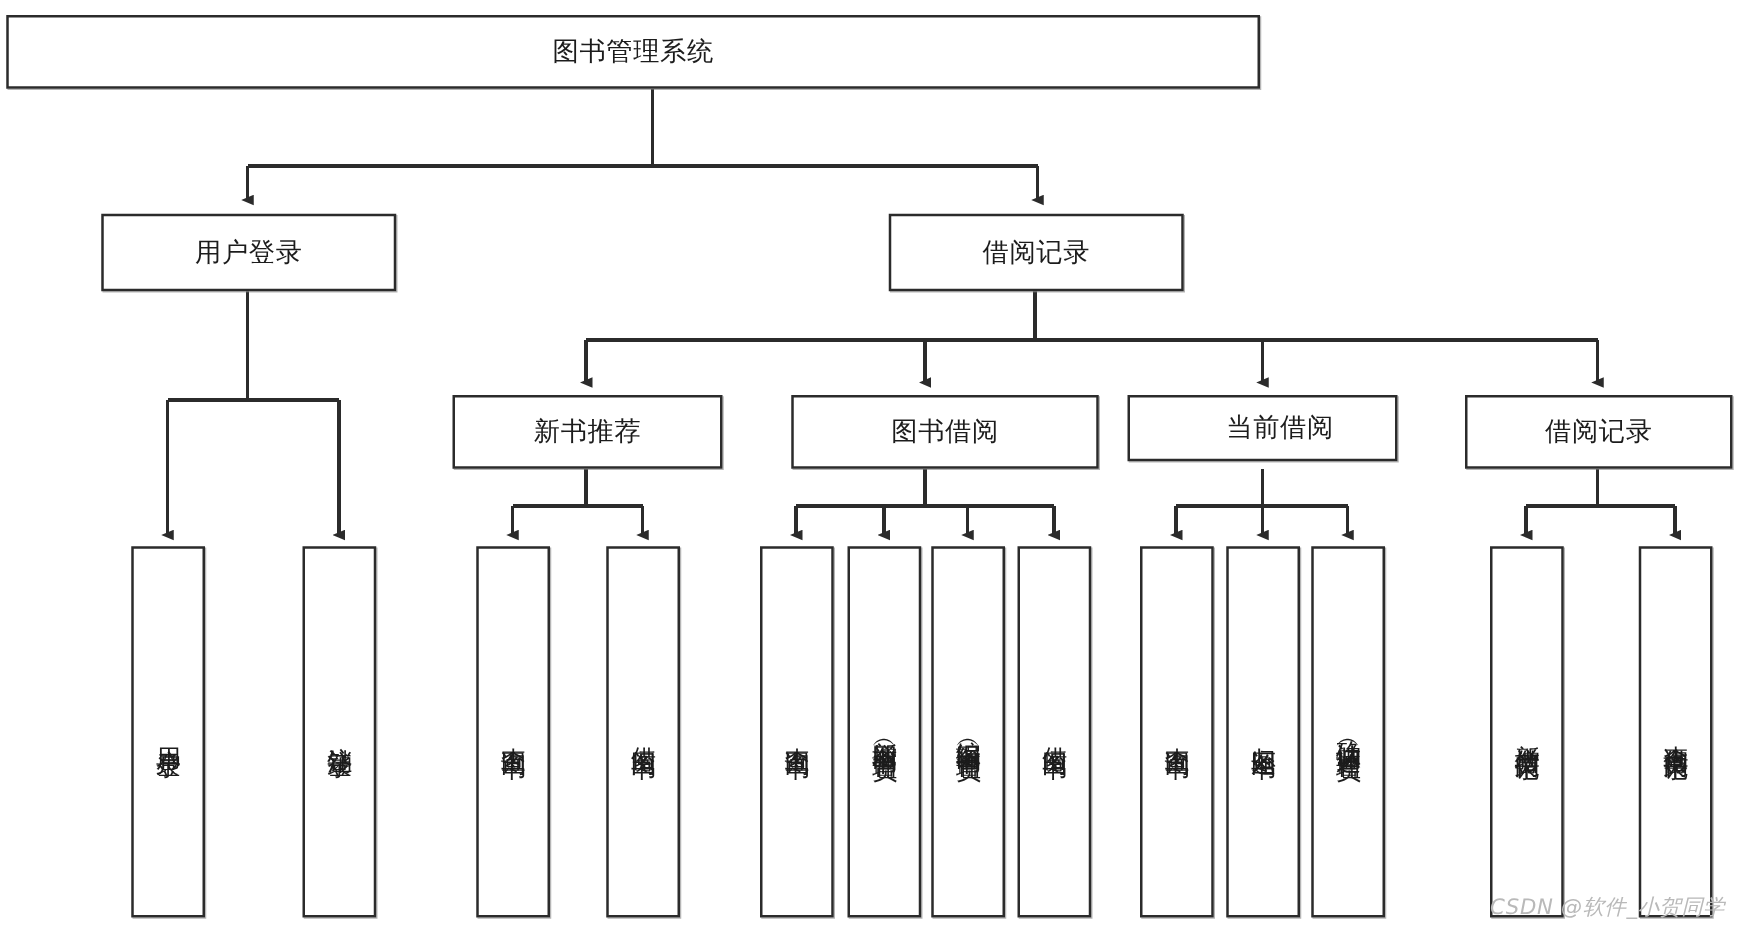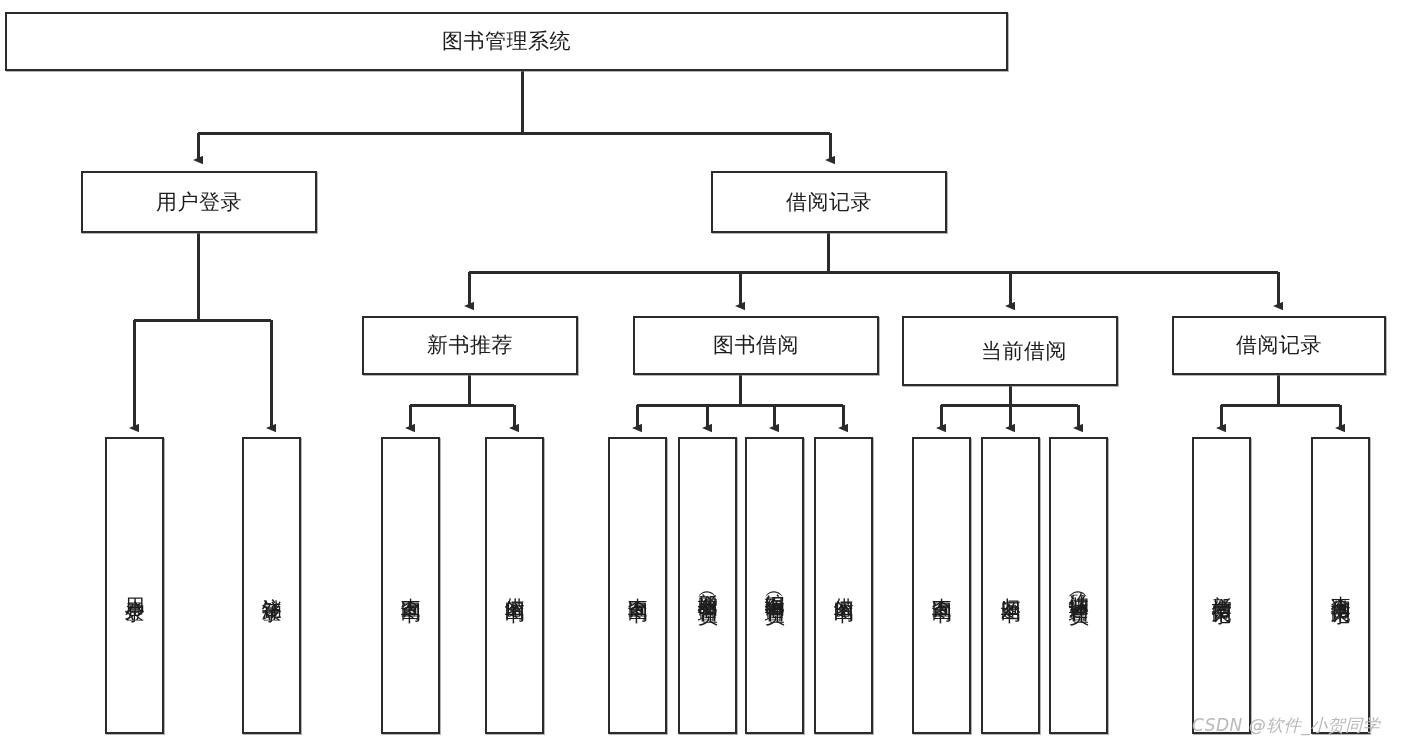--- a/index.html
+++ b/index.html
@@ -130,21 +130,21 @@
   <div class="node" style="left:711px; top:171px; width:236px; height:62px;">
     <span class="label">借阅记录</span>
   </div>
 
   <div class="node" style="left:362px; top:316px; width:216px; height:59px;">
     <span class="label">新书推荐</span>
   </div>
   <div class="node" style="left:633px; top:316px; width:246px; height:59px;">
     <span class="label">图书借阅</span>
   </div>
-  <div class="node" style="left:902px; top:316px; width:216px; height:70px;padding-left:28px;">
+  <div class="node" style="left:902px; top:316px; width:216px; height:53px;padding-left:28px;">
     <span class="label">当前借阅</span>
   </div>
   <div class="node" style="left:1172px; top:316px; width:214px; height:59px;">
     <span class="label">借阅记录</span>
   </div>
 
   <div class="node vertical" style="left:105px; top:437px; width:59px; height:297px;">
     <span class="label">用户登录</span>
   </div>
   <div class="node vertical" style="left:242px; top:437px; width:59px; height:297px;">

